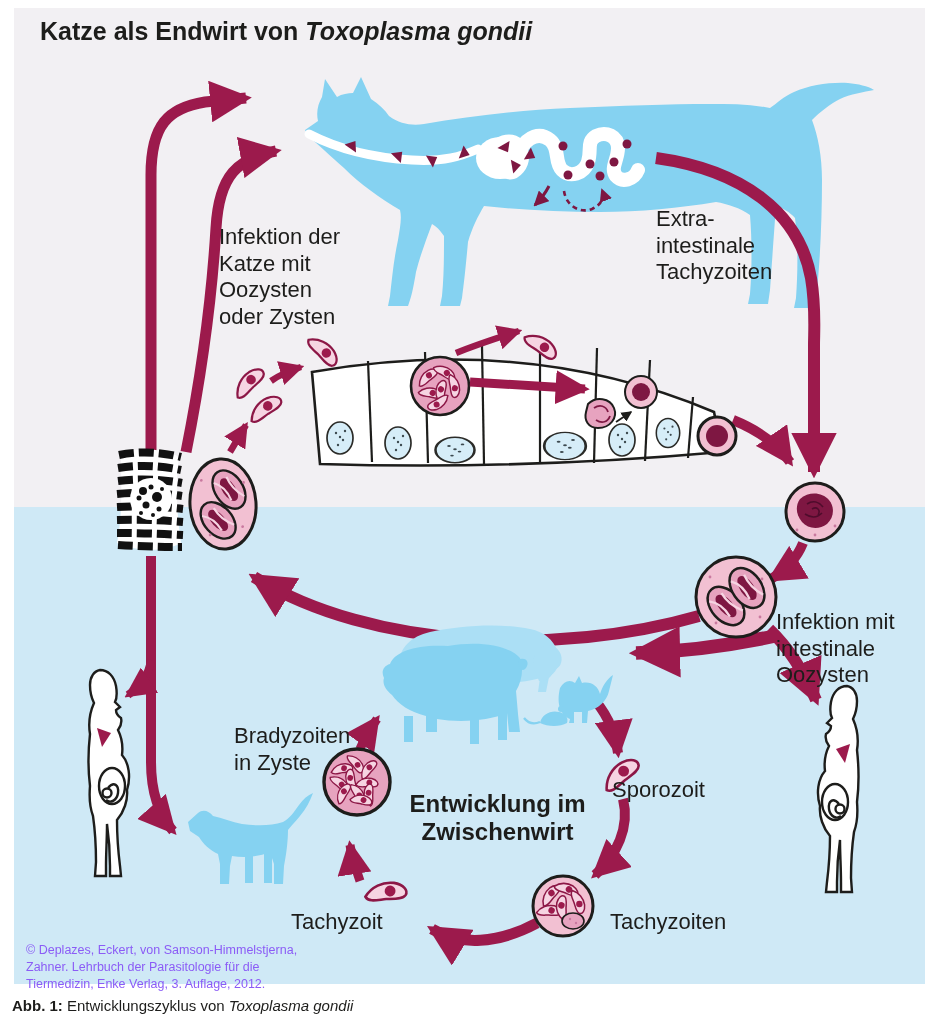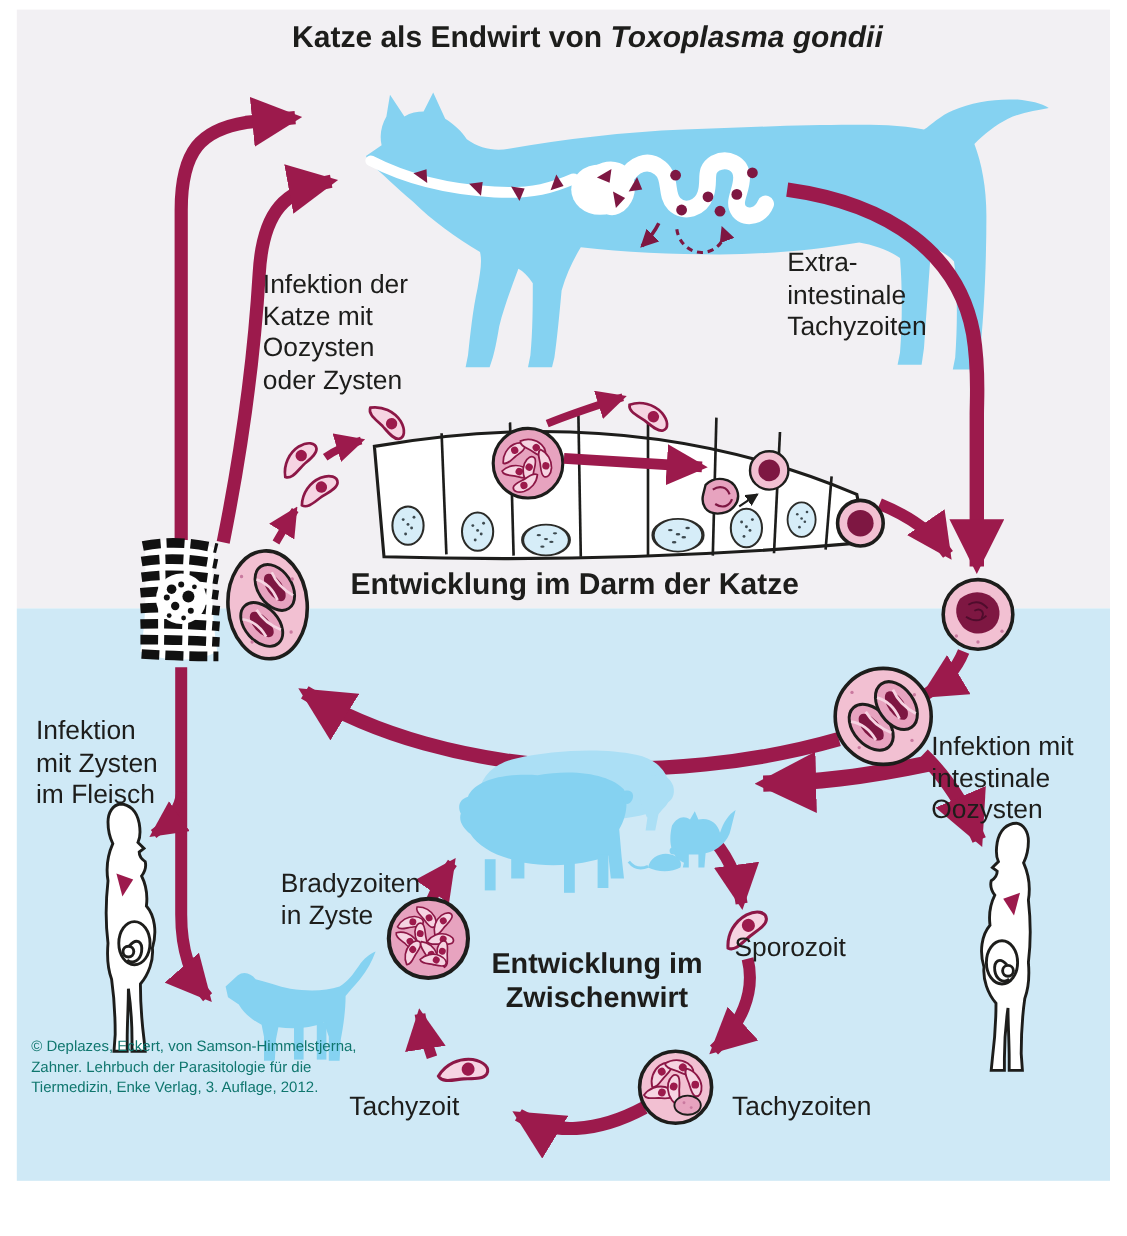--- a/index.html
+++ b/index.html
@@ -1,26 +1,26 @@
 <!DOCTYPE html>
 <html style="--arrow-maroon: #9c1a4c; --dark-maroon: #7e1742; --parasite-pink: #f2c0d2; --parasite-pink-deep: #e7a3bf; --host-blue: #85d2f1; --host-blue-light: #abdff5; --bg-top: #f2f0f3; --bg-bottom: #cfe9f6; --cell-nucleus-blue: #d6edf8; --ink: #1d1d1b;"><head>
 <meta charset="utf-8">
 <style>
   html,body{margin:0;padding:0;background:#fff}
   .stage{position:relative;width:939px;height:1030px;background:#fff;overflow:hidden;
          font-family:"Liberation Sans",sans-serif}
   .stage svg{position:absolute;left:0;top:0}
   .lbl{position:absolute;color:var(--ink,#1d1d1b);font:22px/26.5px "Liberation Sans",sans-serif;white-space:nowrap}
   .lbl span{display:block}
-  .title{position:absolute;left:40px;right:0;top:16px;text-align:center;
+  .title{position:absolute;left:40px;right:0;top:16px;text-align:left;
          font:bold 25px/31px "Liberation Sans",sans-serif;color:var(--ink,#1d1d1b)}
   .title .it{font-style:italic}
   .sect{font:bold 25px/28px "Liberation Sans",sans-serif}
   .sect2{font:bold 24px/28px "Liberation Sans",sans-serif;text-align:center}
-  .credit{position:absolute;left:26px;top:864px;font:12.5px/17px "Liberation Sans",sans-serif;color:#0f766e}
+  .credit{position:absolute;left:26px;top:942px;font:12.5px/17px "Liberation Sans",sans-serif;color:#8b5cf6}
   .credit span{display:block}
   .caption{position:absolute;left:12px;top:996px;font:15px/19px "Liberation Sans",sans-serif;color:#1d1d1b}
   .caption .pfx{font-weight:bold}
   .caption .sp{font-style:italic}
   
   .ar{fill:none;stroke:var(--arrow-maroon,#9c1a4c)}
   .ard{fill:none;stroke:var(--dark-maroon,#7e1742)}
   .mkf{fill:var(--arrow-maroon,#9c1a4c)}
   .mkd{fill:var(--dark-maroon,#7e1742)}
   .mkb{fill:#1d1d1b}
@@ -343,27 +343,21 @@
   <span>Oozysten</span>
   <span>oder Zysten</span>
 </div>
 
 <div class="lbl" style="left:656px;top:206px">
   <span>Extra-</span>
   <span>intestinale</span>
   <span>Tachyzoiten</span>
 </div>
 
-<div class="lbl sect" style="left:292px;top:473px">Entwicklung im Darm der Katze</div>
-
-<div class="lbl" style="left:30px;top:596px">
-  <span>Infektion</span>
-  <span>mit Zysten</span>
-  <span>im Fleisch</span>
-</div>
+
 
 <div class="lbl" style="left:776px;top:609px">
   <span>Infektion mit</span>
   <span>intestinale</span>
   <span>Oozysten</span>
 </div>
 
 <div class="lbl" style="left:234px;top:723px">
   <span>Bradyzoiten</span>
   <span>in Zyste</span>
@@ -377,14 +371,19 @@
 <div class="lbl" style="left:612px;top:777px">Sporozoit</div>
 <div class="lbl" style="left:610px;top:909px">Tachyzoiten</div>
 <div class="lbl" style="left:291px;top:909px">Tachyzoit</div>
 
 <div class="credit">
   <span>© Deplazes, Eckert, von Samson-Himmelstjerna,</span>
   <span>Zahner. Lehrbuch der Parasitologie für die</span>
   <span>Tiermedizin, Enke Verlag, 3. Auflage, 2012.</span>
 </div>
 
+<div class="caption">
+  <span class="pfx">Abb. 1:</span>
+  <span>Entwicklungszyklus von</span>
+  <span class="sp">Toxoplasma gondii</span>
+</div>
 
 </div>
 
 </body></html>

